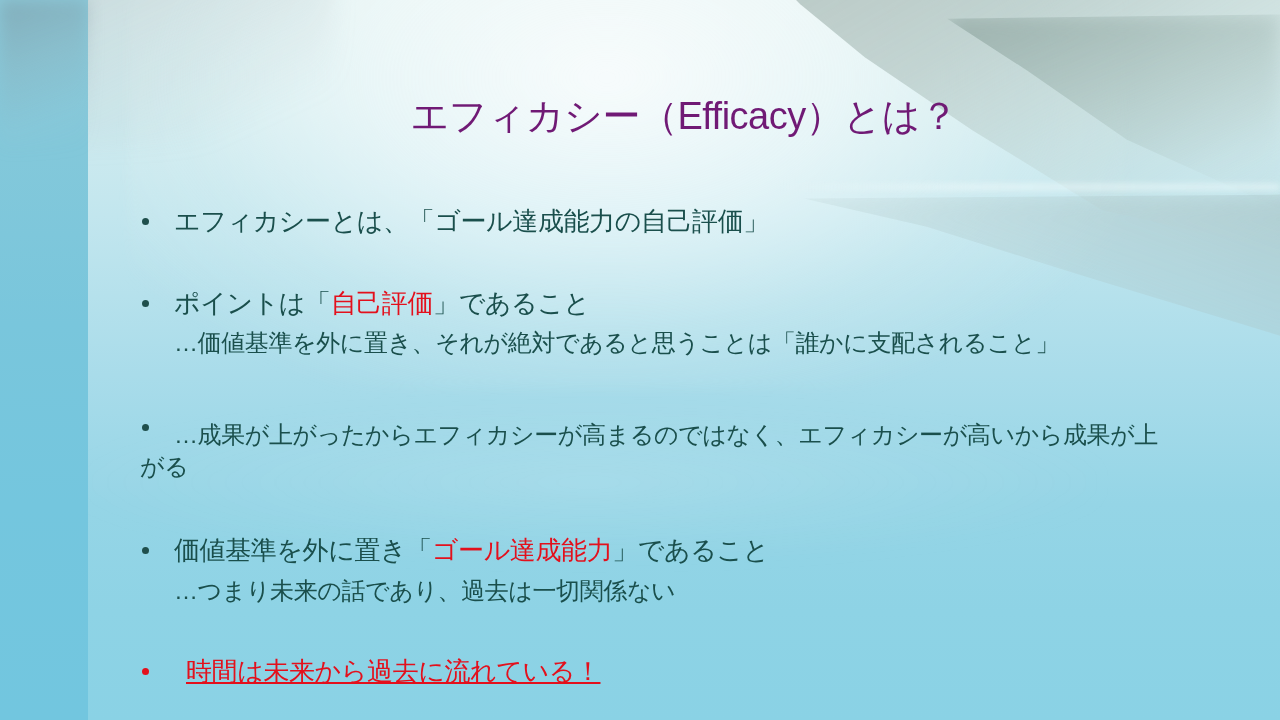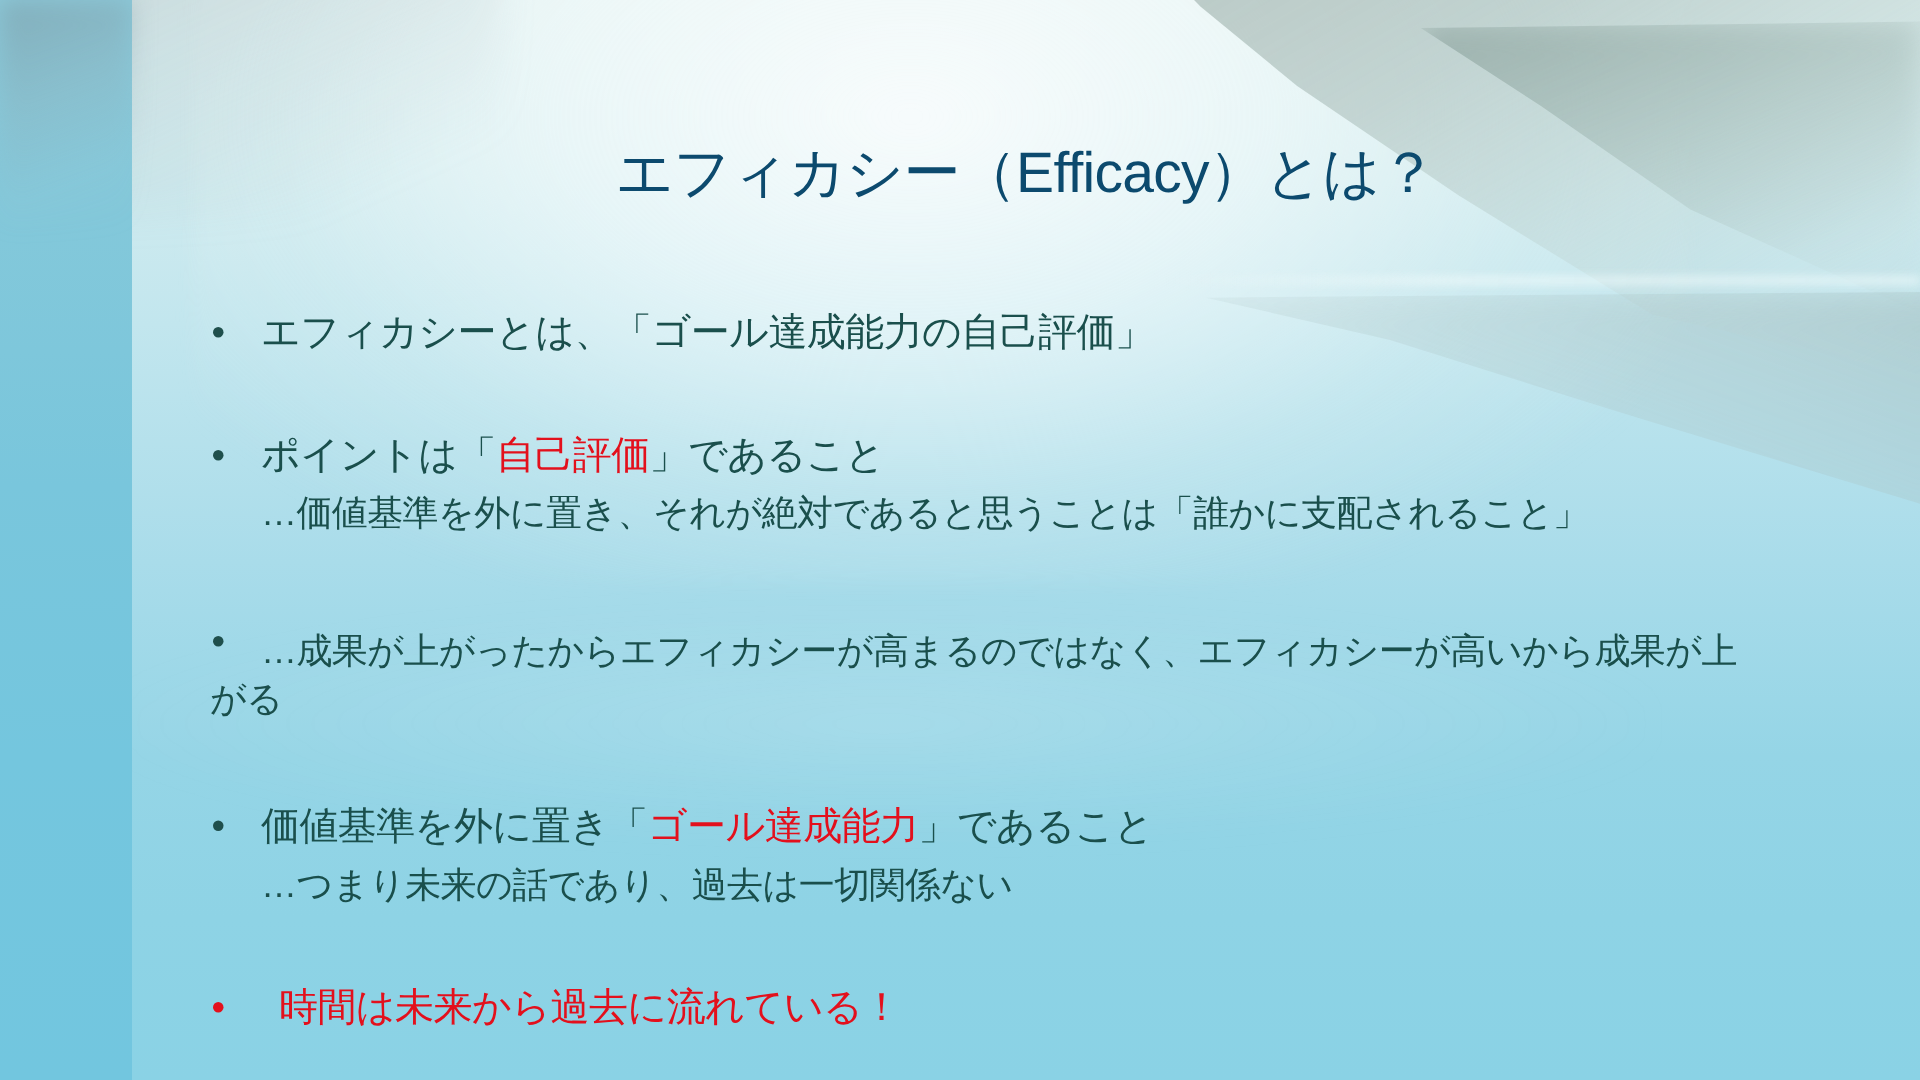--- a/index.html
+++ b/index.html
@@ -164,21 +164,21 @@
   }
 
   .slide-title {
     position: absolute;
     left: 88px;
     top: 96px;
     width: 1192px;
     text-align: center;
     font-size: 38px;
     line-height: 1.1;
-    color: #0c4a6e;
+    color: #701a75;
     letter-spacing: -0.5px;
     white-space: nowrap;
   }
 
   .body-list {
     position: absolute;
     left: 128px;
     top: 176px;
     width: 1040px;
   }
@@ -195,21 +195,21 @@
   }
   .bullet-row .dot {
     position: absolute;
     left: 14px;
     top: 0.50em;
     width: 7px;
     height: 7px;
     border-radius: 50%;
     background: #1f4f4c;
   }
-  .bullet-row.accent { color: #e3101c; }
+  .bullet-row.accent { color: #e3101c; text-decoration: underline; }
   .bullet-row.accent .dot { background: #e3101c; }
   .bullet-row.accent .txt { padding-left: 12px; }
 
   .sub-row {
     position: relative;
     display: block;
     padding-left: 12px;
     margin-left: 0;
     text-indent: 34px;
     color: #1a4f4c;

